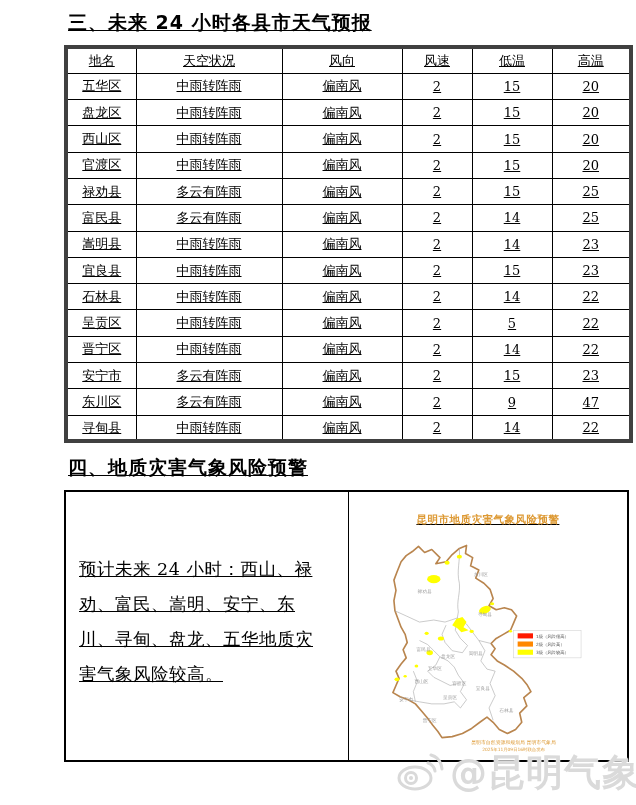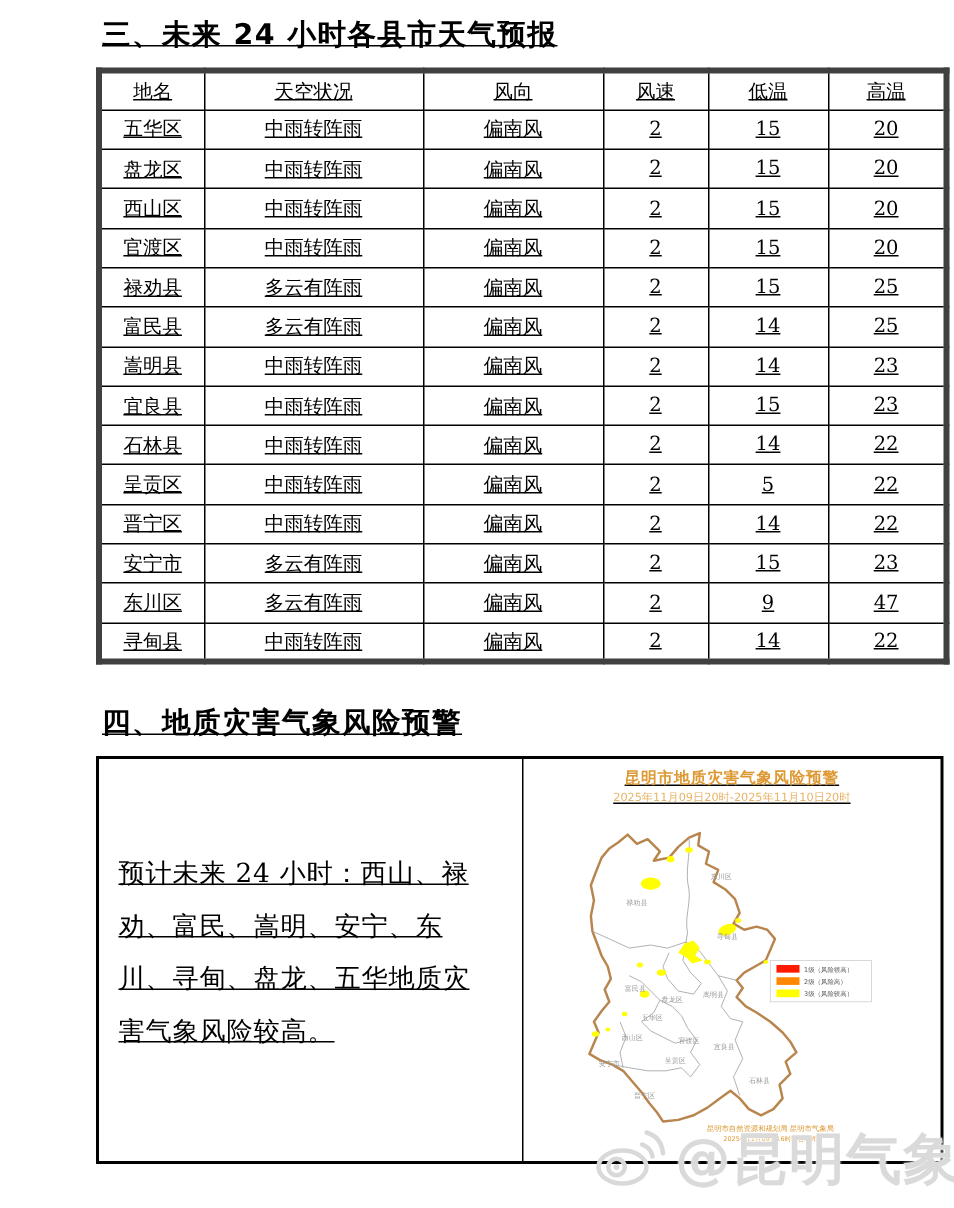--- a/index.html
+++ b/index.html
@@ -21,32 +21,32 @@
     width:565px; border-collapse:collapse; table-layout:fixed;
     border:4px solid #404040;
   }
   table.weather th, table.weather td {
     border:1px solid #000; text-align:center; vertical-align:middle;
     height:26.3px; font-size:13px; font-weight:normal;
     overflow:hidden; white-space:nowrap;
   }
   table.weather th { font-size:13px; }
 
-  .sec4-title { margin-top:26px; }
+  .sec4-title { margin-top:12px; }
 
   .warn-box {
     margin-top:7px; width:565px; height:272px;
     border:2px solid #000; display:flex;
   }
   .warn-left {
     width:284px; border-right:1.5px solid #000;
     padding:60px 23px 0 13px;
   }
   .warn-text { font-size:17.5px; line-height:35px; letter-spacing:0.5px; }
-  .warn-right { width:279.5px; position:relative; padding-top:6px; }
+  .warn-right { width:279.5px; position:relative; padding-top:21px; }
 
   .map-title {
     text-align:center; font-family:"DejaVu Sans","Liberation Sans",sans-serif;
     font-weight:bold; font-size:10.5px; letter-spacing:0.5px;
   }
   .map-subtitle {
     text-align:center; font-size:7.5px; margin-top:1px;
     font-family:"DejaVu Sans","Liberation Sans",sans-serif;
   }
   svg.mapsvg { display:block; margin:1px auto 0; }
@@ -211,21 +211,20 @@
   </table>
 
   <div class="sec-title sec4-title">四、地质灾害气象风险预警</div>
 
   <div class="warn-box">
     <div class="warn-left">
       <div class="warn-text">预计未来 24 小时：西山、禄劝、富民、嵩明、安宁、东川、寻甸、盘龙、五华地质灾害气象风险较高。</div>
     </div>
     <div class="warn-right">
       <div class="map-title" style="color: rgb(221, 153, 51);">昆明市地质灾害气象风险预警</div>
-      <div class="map-subtitle" style="color: rgb(232, 180, 105);">2025年11月09日20时-2025年11月10日20时</div>
 
       <svg class="mapsvg" width="256" height="227" viewBox="0 0 250 222">
 
         <path fill="#ffffff" stroke-width="1.6" stroke-linejoin="round" d="M57,18 L63,24 L70,21 L78,29 L74,35 L84,33 L90,26 L97,20 L104,17 L103,25 L110,29 L108,37 L116,41 L113,49 L121,54 L127,60 L130,69 L126,76 L133,80 L141,78 L148,80 L153,86 L150,93 L147,100 L140,104 L133,108 L128,113 L132,118 L128,124 L134,130 L141,134 L150,140 L158,147 L163,153 L167,160 L160,166 L163,174 L156,181 L158,190 L152,197 L144,201 L136,197 L130,190 L124,185 L117,190 L109,196 L100,201 L90,204 L80,205 L76,199 L71,193 L66,186 L60,179 L54,172 L47,168 L39,165 L32,161 L35,154 L38,147 L35,140 L40,133 L45,127 L42,119 L46,112 L44,104 L40,97 L37,89 L34,81 L33,71 L35,61 L33,51 L36,43 L40,33 L45,27 L51,23 Z" stroke="#b9854e"></path>
 
         <g fill="none" stroke-width="0.6" stroke="#aaaaaa">
           <path d="M97,20 C98,32 94,42 97,54 C98,64 94,72 96,82 L95,88"></path>
           <path d="M34,81 L45,86 L58,92 L72,90 L83,92 L95,88"></path>
           <path d="M95,88 L104,94 L110,102 L116,110 L128,113"></path>
           <path d="M95,88 L93,100 L98,108 L105,115 L100,122 L90,120 L83,112 L80,104 L84,95"></path>

